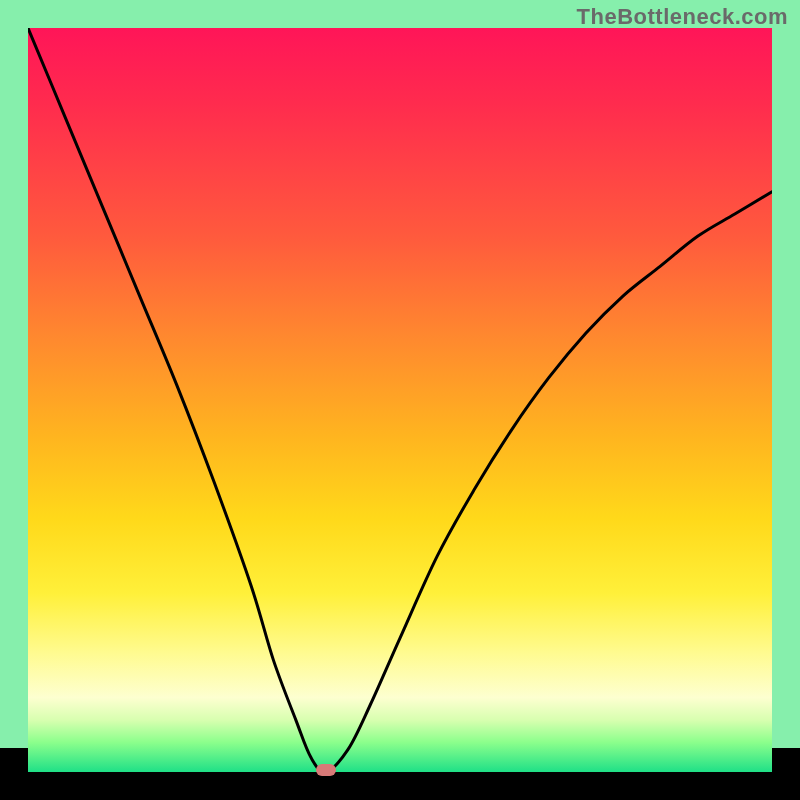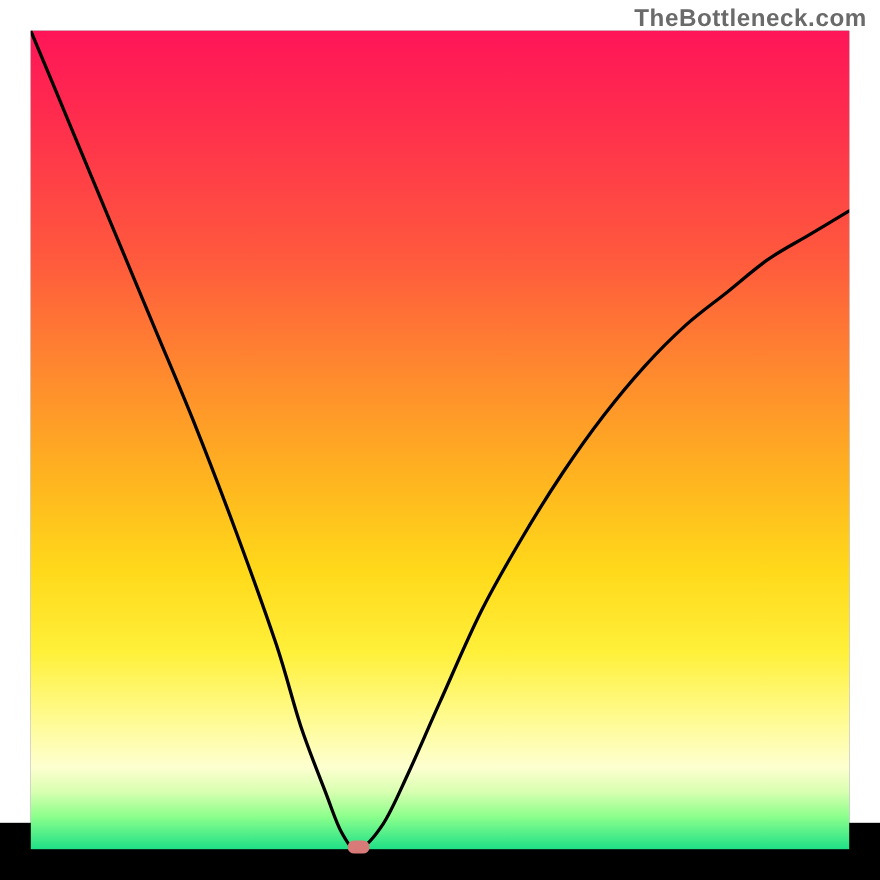--- a/index.html
+++ b/index.html
@@ -1,21 +1,21 @@
 <!DOCTYPE html>
 <html><head>
 <meta charset="utf-8">
 <style>
   * { margin: 0; padding: 0; box-sizing: border-box; }
   html, body { width: 800px; height: 800px; overflow: hidden; background: #000; }
   .frame {
     position: relative;
     width: 800px;
     height: 748px;
-    background: #ffffff;
+    background: #86efac;
   }
   .watermark {
     position: absolute;
     top: 4px;
     right: 12px;
     color: #6a6a6a;
     font-family: Arial, Helvetica, sans-serif;
     font-size: 22px;
     font-weight: 600;
     letter-spacing: 0.5px;

